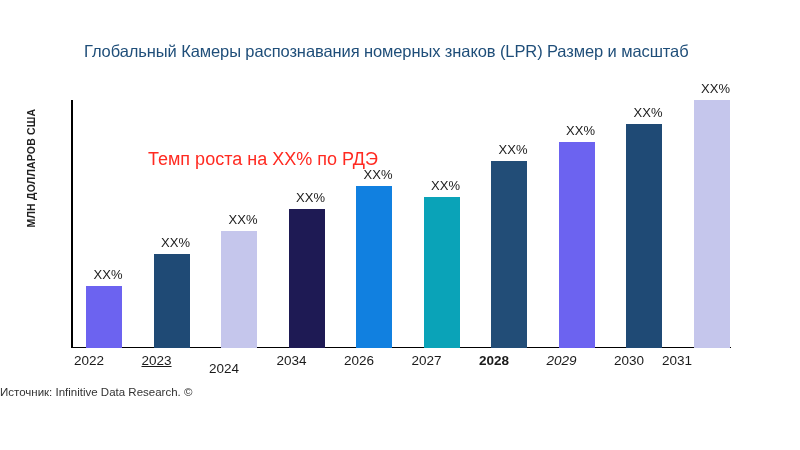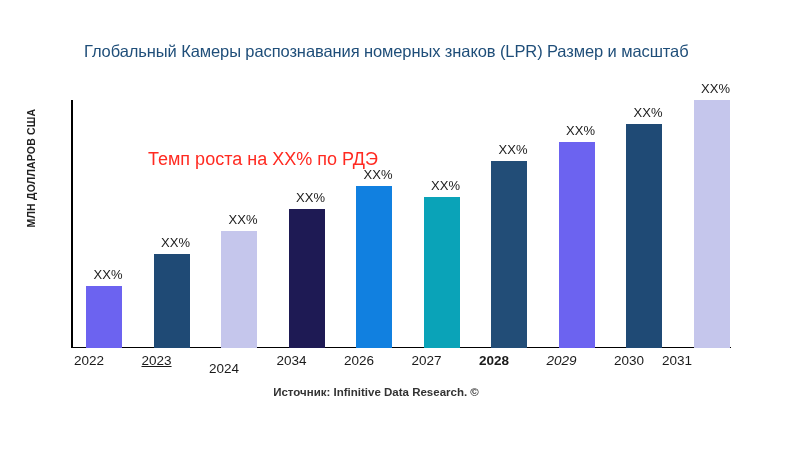--- a/index.html
+++ b/index.html
@@ -126,24 +126,23 @@
     color: #FF2A21;
     white-space: nowrap;
   }
 
   
   .source-note {
     position: absolute;
     left: 0;
     top: 386px;
     width: 752px;
-    text-align: center;
+    text-align: left;
     font-size: 11.5px;
     color: #333333;
-    font-weight: bold;
   }
 </style>
 </head>
 <body>
 
 <div id="chart-root">
 
   <div class="chart-title">Глобальный Камеры распознавания номерных знаков (LPR) Размер и масштаб</div>
 
   <div class="y-axis-label">МЛН ДОЛЛАРОВ США</div>

